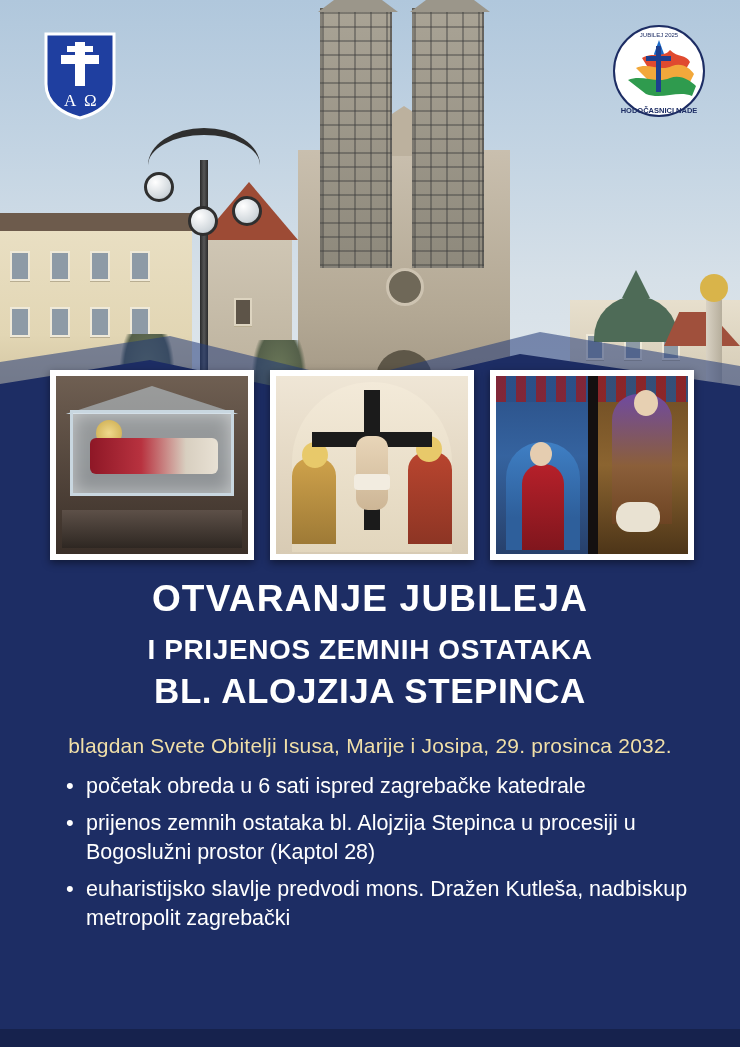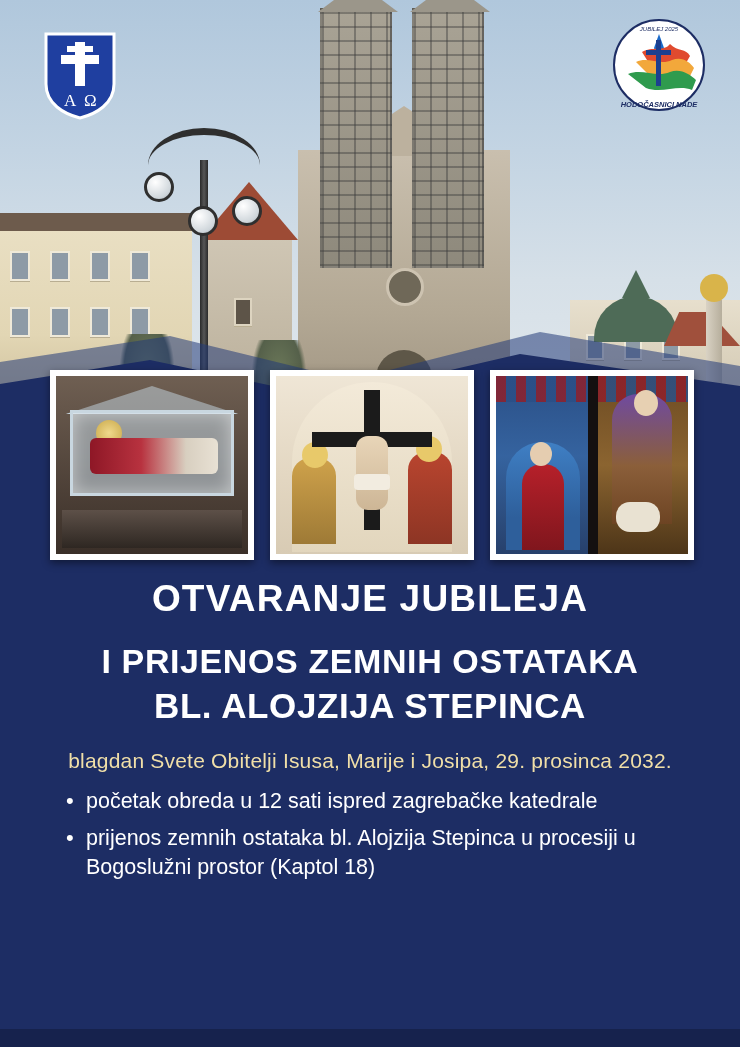--- a/index.html
+++ b/index.html
@@ -187,22 +187,22 @@
     clip-path: polygon(0 40px, 170px 14px, 350px 58px, 540px 10px, 740px 44px, 740px 90px, 0 90px);
   }
 
   
   .shield {
     position: absolute; left: 44px; top: 32px;
     width: 72px; height: 88px;
     z-index: 6;
   }
   .jubilee {
-    position: absolute; right: 34px; top: 18px;
-    width: 94px; height: 94px; z-index: 6; font-style: italic;
+    position: absolute; right: 34px; top: 24px;
+    width: 94px; height: 94px; z-index: 6;
   }
 
   
   .cards {
     position: absolute;
     left: 50px; top: 370px;
     width: 644px; height: 190px;
     display: flex; gap: 16px;
     z-index: 7;
   }
@@ -335,24 +335,24 @@
     text-align: center;
     color: #ffffff;
   }
   .title-1 {
     font-size: 37px;
     font-weight: bold;
     letter-spacing: 1.2px;
     line-height: 1.15;
   }
   .title-2 {
-    font-size: 34px;
+    font-size: 28px;
     font-weight: bold;
     letter-spacing: .6px;
-    margin-top: 20px;
+    margin-top: 12px;
     line-height: 1.2;
   }
   .title-3 {
     font-size: 35px;
     font-weight: bold;
     letter-spacing: .6px;
     margin-top: 4px;
     line-height: 1.2;
   }
   .subtitle {
@@ -519,19 +519,20 @@
     </div>
 
   </div>
 
   <div class="text-wrap">
     <div class="title-1">OTVARANJE JUBILEJA</div>
     <div class="title-2">I PRIJENOS ZEMNIH OSTATAKA</div>
     <div class="title-3">BL. ALOJZIJA STEPINCA</div>
     <div class="subtitle">blagdan Svete Obitelji Isusa, Marije i Josipa, 29. prosinca 2032.</div>
     <ul class="bullets">
-      <li>početak obreda u 12 sati ispred zagrebačke katedrale</li>
-      <li>prijenos zemnih ostataka bl. Alojzija Stepinca u procesiji u Bogoslužni prostor (Kaptol 18)</li>
+      <li>početak obreda u 6 sati ispred zagrebačke katedrale</li>
+      <li>prijenos zemnih ostataka bl. Alojzija Stepinca u procesiji u Bogoslužni prostor (Kaptol 28)</li>
+      <li>euharistijsko slavlje predvodi mons. Dražen Kutleša, nadbiskup metropolit zagrebački</li>
     </ul>
   </div>
 
   <div class="bottom-strip"></div>
 </div>
 
 </body></html>

